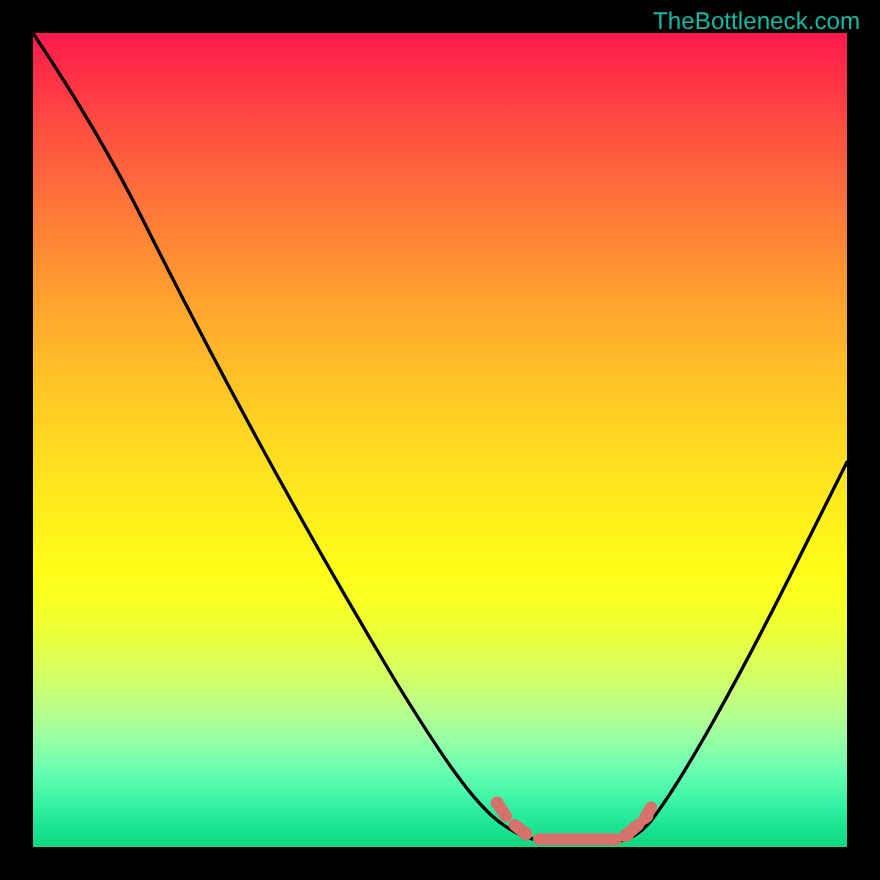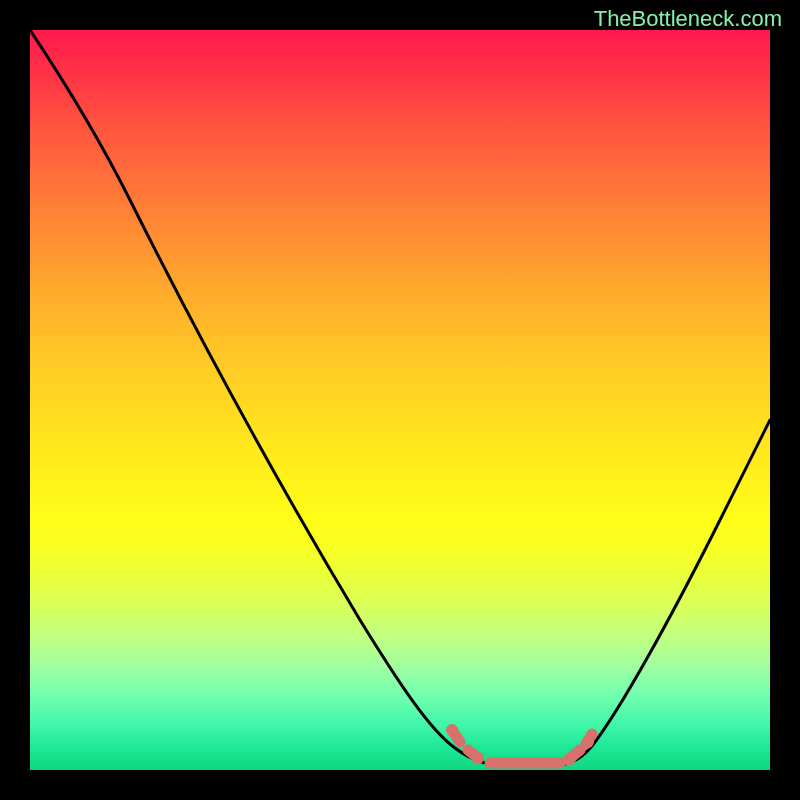--- a/index.html
+++ b/index.html
@@ -7,21 +7,21 @@
     width: 800px;
     height: 800px;
     background: #000;
     position: relative;
     font-family: Arial, sans-serif;
   }
   .watermark {
     position: absolute;
     top: 6px;
     right: 18px;
-    color: #86efac;
+    color: #14b8a6;
     font-size: 22px;
     font-weight: 500;
     z-index: 10;
   }
   .plot-area {
     position: absolute;
     left: 30px;
     top: 30px;
     width: 740px;
     height: 740px;

